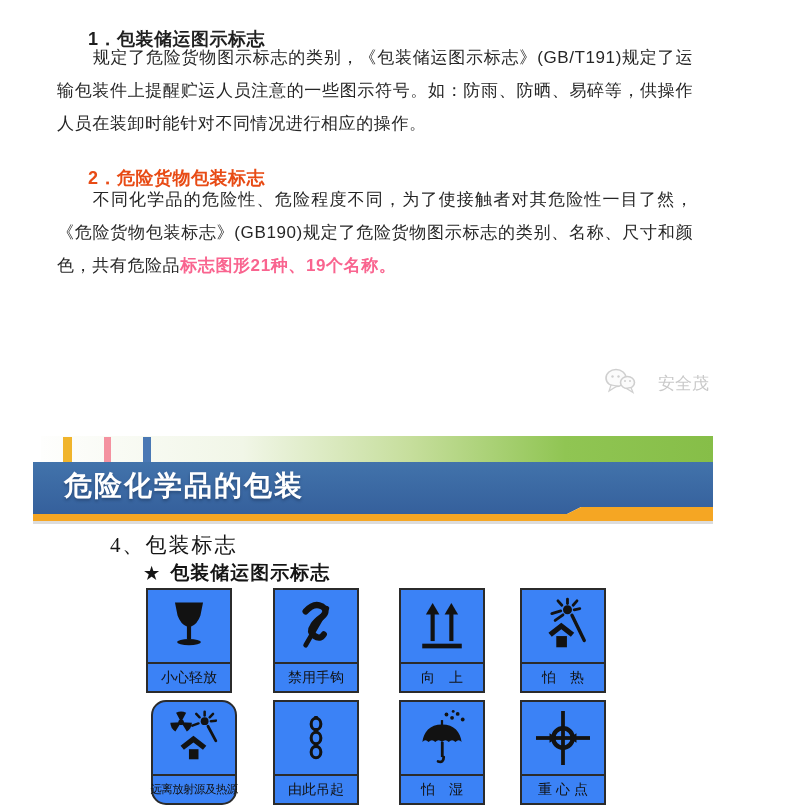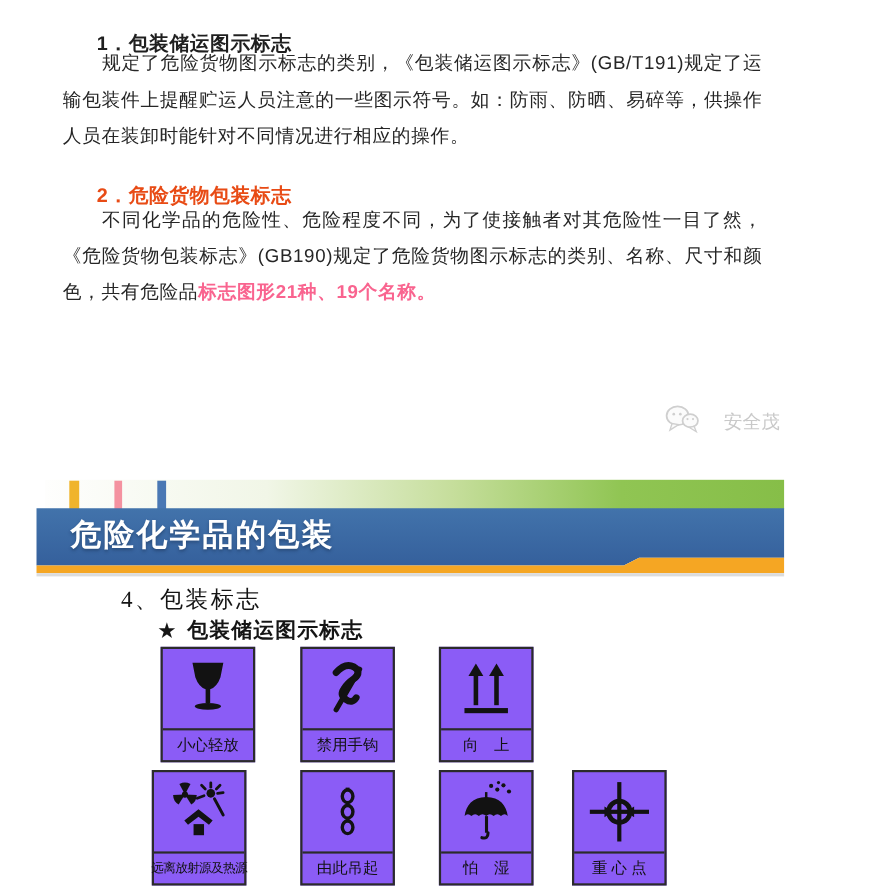--- a/index.html
+++ b/index.html
@@ -23,21 +23,21 @@
     font-size:28px;font-weight:bold;color:#ffffff;letter-spacing:2px;
     text-shadow:0 2px 3px rgba(20,40,70,0.45);
   }
   
   .serif-h{font-family:"Liberation Serif","DejaVu Serif",serif;color:#151515;}
   .sec-h{font-size:21px;letter-spacing:2px;}
   .sub-h{font-size:19px;font-weight:bold;letter-spacing:1px;}
   .sub-h .star{font-size:17px;margin-right:10px;}
   
   .sign{
-    position:absolute;width:82px;height:101px;border:2px solid #2b2b2b;background:#8b5cf6;
+    position:absolute;width:82px;height:101px;border:2px solid #2b2b2b;background:#3b82f6;
     display:flex;flex-direction:column;
   }
   .sign-icon{
     flex:1;display:flex;align-items:center;justify-content:center;
     border-bottom:2px solid #2b2b2b;overflow:hidden;
   }
   .sign-label{
     height:27px;display:flex;align-items:center;justify-content:center;
     font-size:14px;font-weight:500;color:#111;white-space:nowrap;
   }
@@ -130,22 +130,41 @@
         <polygon class="ink" points="32,6 45,28 19,28"></polygon>
         <rect class="ink" x="28" y="27" width="8" height="52"></rect>
         <polygon class="ink" points="68,6 81,28 55,28"></polygon>
         <rect class="ink" x="64" y="27" width="8" height="52"></rect>
         <rect class="ink" x="12" y="84" width="76" height="9"></rect>
       </svg>
     </div>
     <div class="sign-label">向　上</div>
   </div>
 
-
-  <div class="sign" style="left:138px;top:700px;">
+  <div class="sign" style="left:520px;top:588px;">
+    <div class="sign-icon">
+      <svg width="56" height="58" viewBox="0 0 100 100">
+        <circle class="ink" cx="58" cy="21" r="8"></circle>
+        <g class="ink-s" stroke-width="5" stroke-linecap="round">
+          <path d="M58 10 L58 2"></path>
+          <path d="M68 13 L75 5"></path>
+          <path d="M48 13 L41 5"></path>
+          <path d="M70 21 L80 19"></path>
+          <path d="M46 23 L30 28"></path>
+          <path d="M50 30 L36 40"></path>
+        </g>
+        <path class="ink-s" stroke-width="6" stroke-linecap="round" d="M66 31 L88 76"></path>
+        <polygon class="ink" points="24,62 47,44 70,62 64,69 47,56 30,69"></polygon>
+        <rect class="ink" x="38" y="68" width="19" height="20"></rect>
+      </svg>
+    </div>
+    <div class="sign-label">怕　热</div>
+  </div>
+
+  <div class="sign" style="left:151px;top:700px;border-radius:15px;">
     <div class="sign-icon">
       <svg width="56" height="58" viewBox="0 0 100 100">
         <g>
           <path class="ink" d="M27 22 L18 5 A19 19 0 0 1 36 5 Z"></path>
           <path class="ink" d="M27 22 L18 5 A19 19 0 0 1 36 5 Z" transform="rotate(120 27 22)"></path>
           <path class="ink" d="M27 22 L18 5 A19 19 0 0 1 36 5 Z" transform="rotate(240 27 22)"></path>
           <circle class="ink" cx="27" cy="22" r="5"></circle>
         </g>
         <circle class="ink" cx="69" cy="20" r="7"></circle>
         <g class="ink-s" stroke-width="4.5" stroke-linecap="round">

